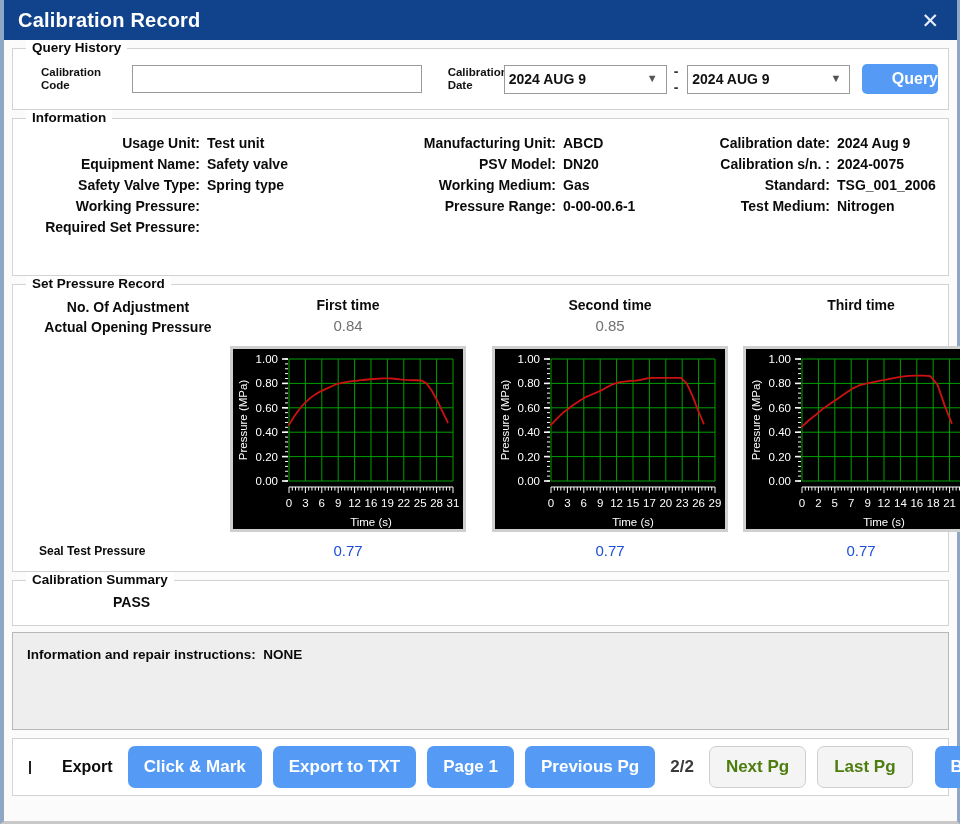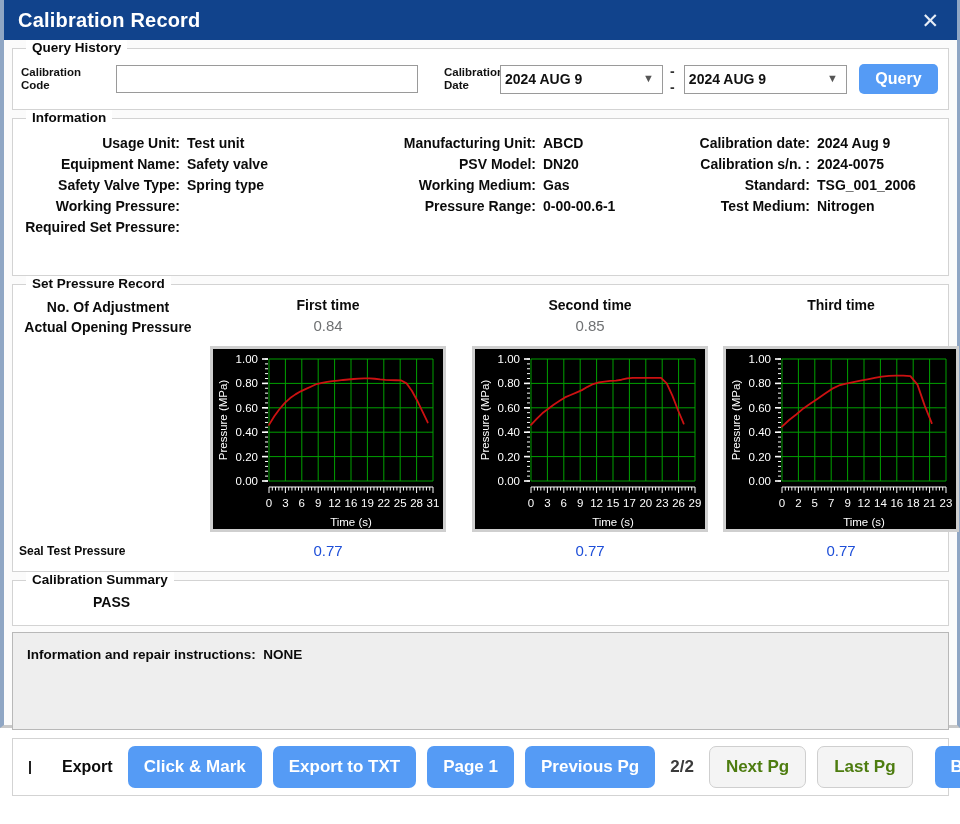--- a/index.html
+++ b/index.html
@@ -3,21 +3,21 @@
 <meta charset="utf-8">
 <style>
   * { box-sizing: border-box; margin: 0; padding: 0; }
   html, body {
     width: 960px; height: 824px;
     font-family: "Liberation Sans", sans-serif;
     background: #ffffff;
     overflow: hidden;
   }
   #app {
-    width: 960px; height: 728px;
+    width: 960px; height: 824px;
     position: relative;
     background: #fbfbfb;
     border-left: 4px solid #8fa6c4;
     border-right: 3px solid #8fa6c4;
     border-bottom: 3px solid #c8c8c8;
   }
 
   
   .titlebar {
     height: 40px;
@@ -38,20 +38,21 @@
     color: #e8eef7; font-size: 21px; line-height: 1;
     cursor: pointer; font-weight: 300;
   }
 
   
   .group {
     position: relative;
     margin: 8px 8px 5px 8px;
     border: 1px solid #d3d3d3;
     background: #ffffff;
+    padding-left: 20px;
   }
   .group > .legend {
     position: absolute;
     top: -9px; left: 13px;
     background: #ffffff;
     padding: 0 6px;
     font-size: 13.5px;
     font-weight: bold;
     color: #0a0a0a;
     white-space: nowrap;
@@ -100,21 +101,21 @@
     font-size: 14px; font-weight: bold; color: #333;
     padding: 0 7px; letter-spacing: -1px;
   }
   .btn {
     font-family: "Liberation Sans", sans-serif;
     border: none; cursor: pointer;
     border-radius: 5px;
     background: #559bf5; color: #fff;
     font-size: 16px; font-weight: bold;
   }
-  #query-btn { width: 84px; height: 30px; margin-left: 12px; font-size: 16px; }
+  #query-btn { width: 84px; height: 30px; margin-left: 12px; font-size: 16px; text-align: right; }
 
   
   #information { height: 158px; }
   .info-grid {
     padding: 16px 6px 0 6px;
     display: grid;
     grid-template-columns: 168px 192px 164px 140px 134px 150px;
     row-gap: 5px;
     font-size: 14px;
   }

